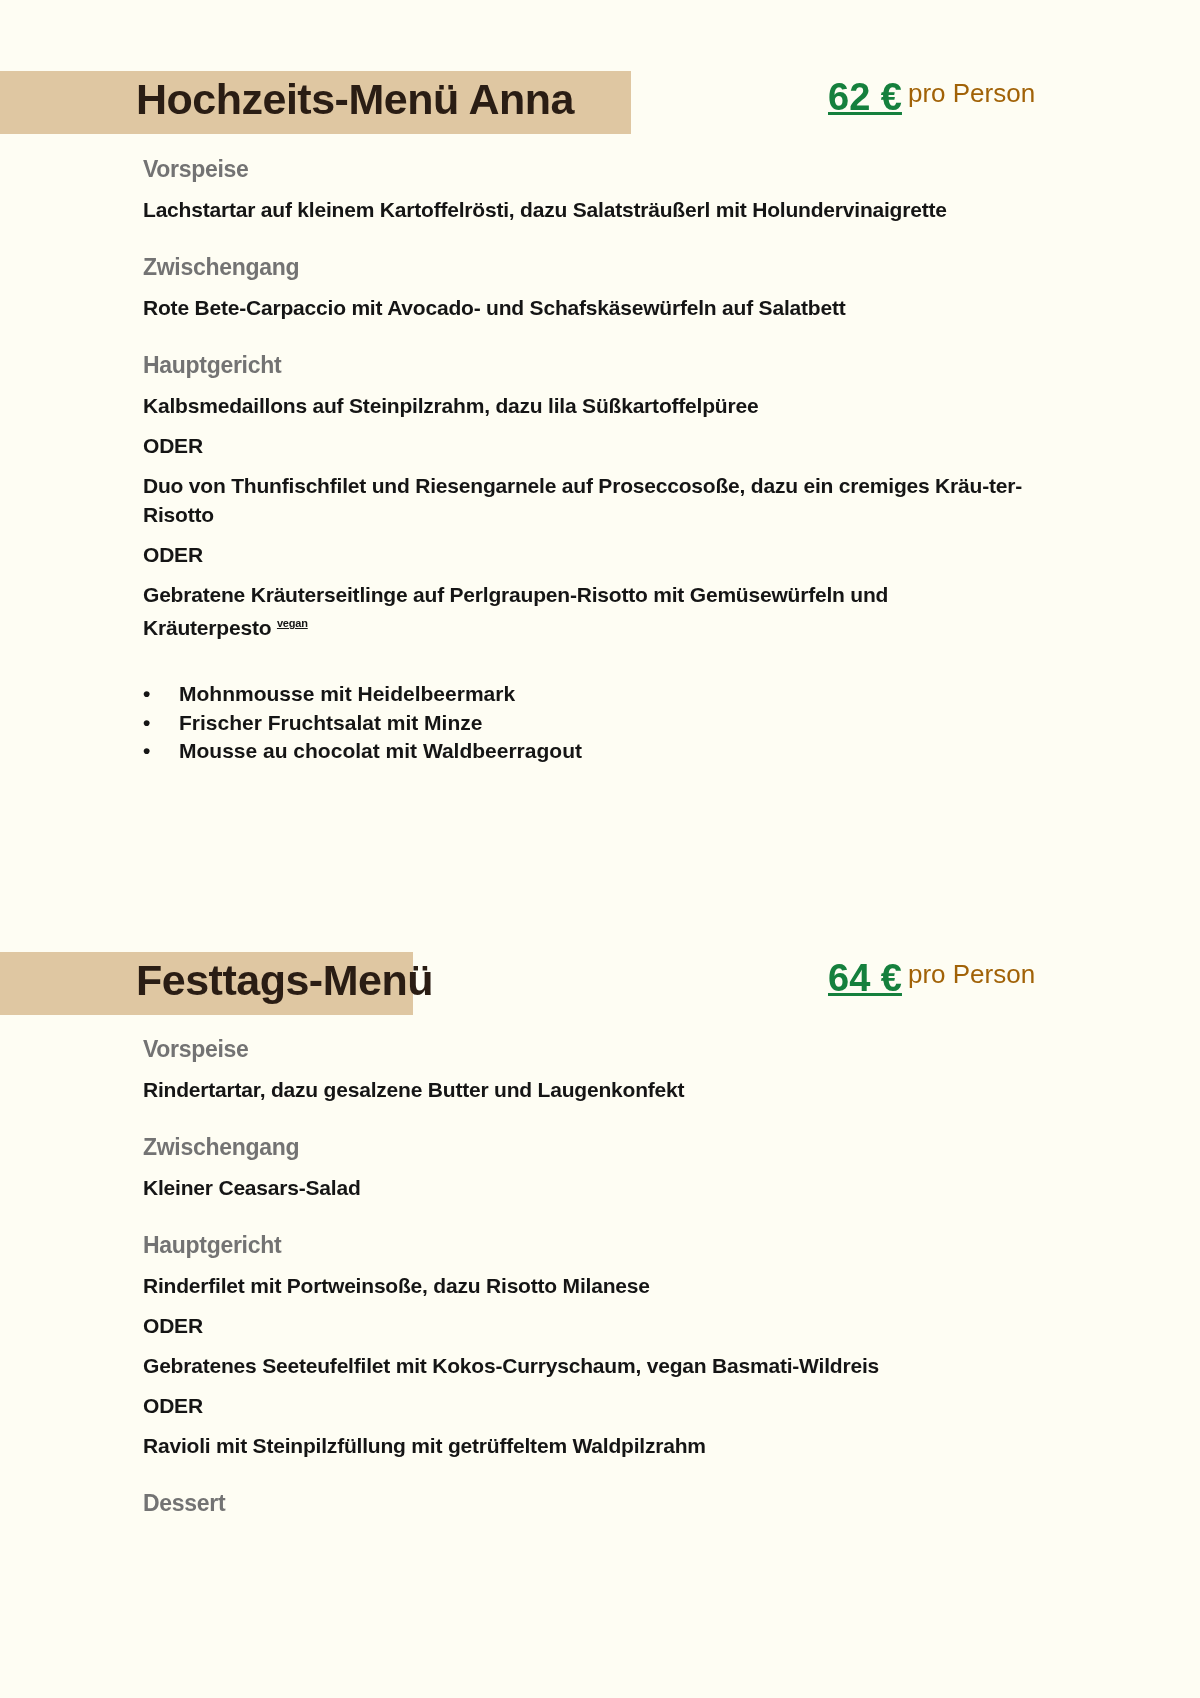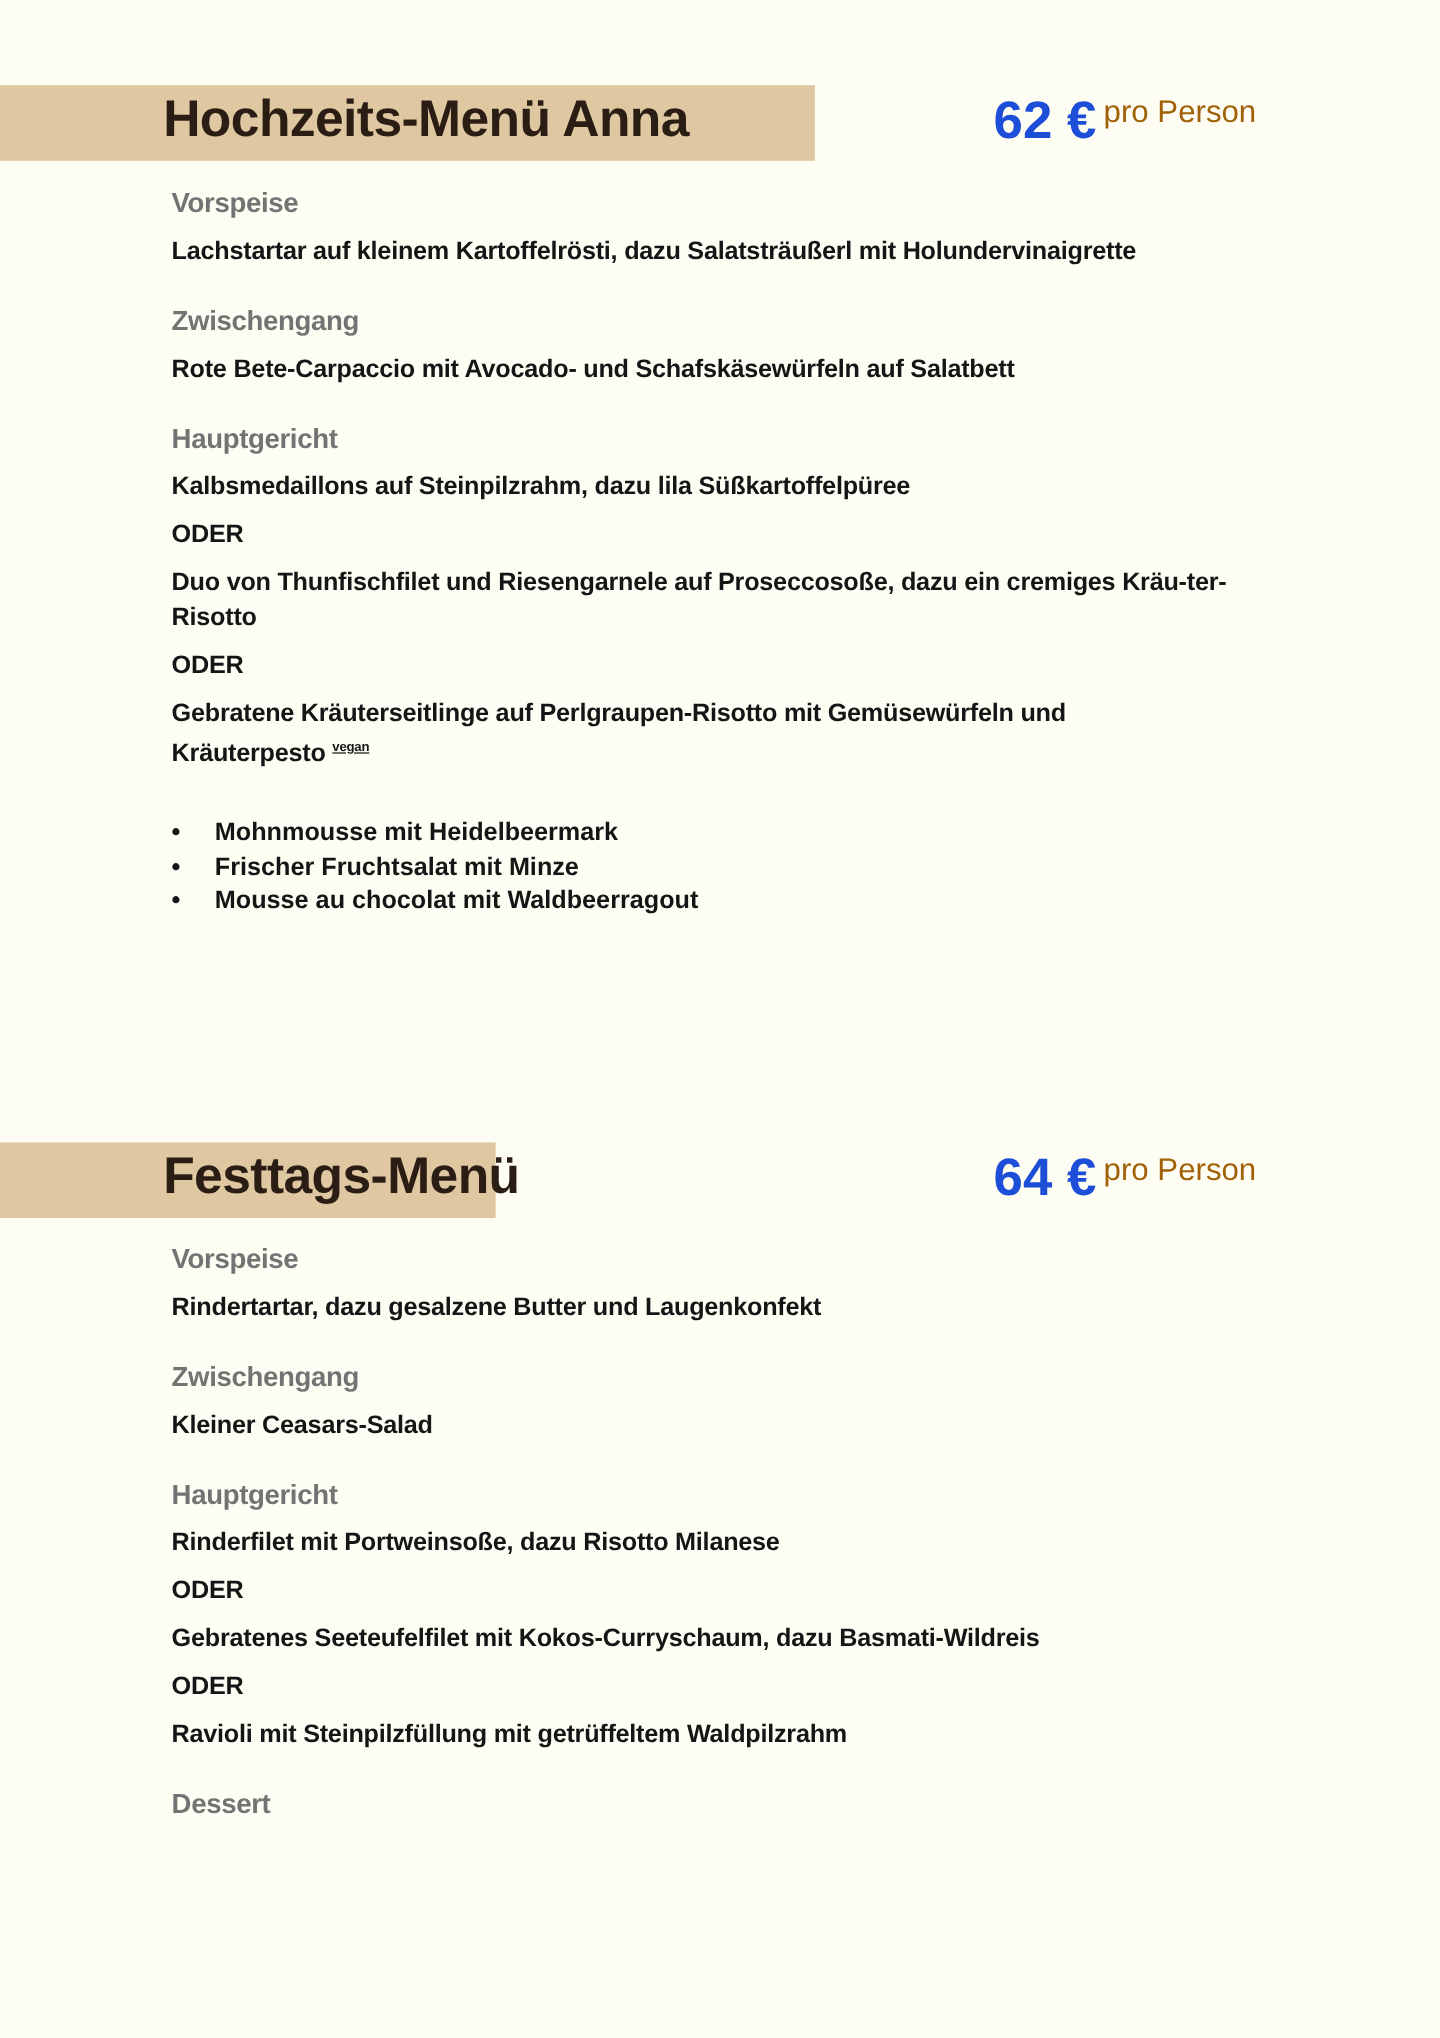--- a/index.html
+++ b/index.html
@@ -1,36 +1,36 @@
 <!DOCTYPE html>
 <html><head>
 <meta charset="utf-8">
 <style>
   html, body { margin:0; padding:0; }
   body { width:1200px; height:1698px; background:#fefdf3; position:relative; overflow:hidden;
          font-family:"Liberation Sans", sans-serif; color:#1a1a1a; }
   .band { position:absolute; left:0; background:#dfc7a2; height:63px; }
   .band .title { position:absolute; left:136px; top:4px; font-size:43px; font-weight:bold; color:#2a1d14; letter-spacing:-0.5px; white-space:nowrap; }
   .price { position:absolute; left:828px; white-space:nowrap; }
-  .price .amount { font-size:44px; font-weight:bold; color:#1d4ed8; }
+  .price .amount { font-size:38px; font-weight:bold; color:#15803d;text-decoration:underline; }
   .price .unit { font-size:26px; font-weight:normal; vertical-align:top; position:relative; top:2px; margin-left:6px; color:#a16207; }
   .section { position:absolute; left:143px; width:900px; }
   .course { margin-bottom:26px; }
   .course h3 { margin:0 0 12px 0; font-size:23px; font-weight:bold; color:#737373; letter-spacing:-0.3px; }
   .course p { margin:0 0 11px 0; font-size:21px; line-height:29px; font-weight:bold; color:#151515; letter-spacing:-0.2px; }
   .course p.oder { margin-bottom:11px; }
   sup.tag { font-size:11px; font-weight:bold;text-decoration:underline; }
   ul.trio { list-style:none; margin:0; padding:0; }
   ul.trio li { font-size:21px; line-height:28.5px; font-weight:bold; position:relative; padding-left:36px; color:#151515; }
   ul.trio li .bullet { position:absolute; left:0; top:0; }
 </style>
 </head>
 <body>
 
-<div class="band" style="top:71px; width:631px;padding-left:48px;">
+<div class="band" style="top:71px; width:631px;">
   <div class="title">Hochzeits-Menü Anna</div>
 </div>
 <div class="price" style="top:76px;">
   <span class="amount">62 €</span><span class="unit">pro Person</span>
 </div>
 
 <div class="section" style="top:156px;">
   <div class="course">
     <h3>Vorspeise</h3>
     <p>Lachstartar auf kleinem Kartoffelrösti, dazu Salatsträußerl mit Holundervinaigrette</p>
@@ -74,20 +74,20 @@
     <p>Rindertartar, dazu gesalzene Butter und Laugenkonfekt</p>
   </div>
   <div class="course" style="margin-top:30px;">
     <h3>Zwischengang</h3>
     <p>Kleiner Ceasars-Salad</p>
   </div>
   <div class="course" style="margin-top:30px;">
     <h3>Hauptgericht</h3>
     <p>Rinderfilet mit Portweinsoße, dazu Risotto Milanese</p>
     <p class="oder">ODER</p>
-    <p>Gebratenes Seeteufelfilet mit Kokos-Curryschaum, dazu Basmati-Wildreis</p>
+    <p>Gebratenes Seeteufelfilet mit Kokos-Curryschaum, vegan Basmati-Wildreis</p>
     <p class="oder">ODER</p>
     <p>Ravioli mit Steinpilzfüllung mit getrüffeltem Waldpilzrahm</p>
   </div>
   <div class="course" style="margin-top:30px;">
     <h3>Dessert</h3>
   </div>
 </div>
 
 </body></html>

